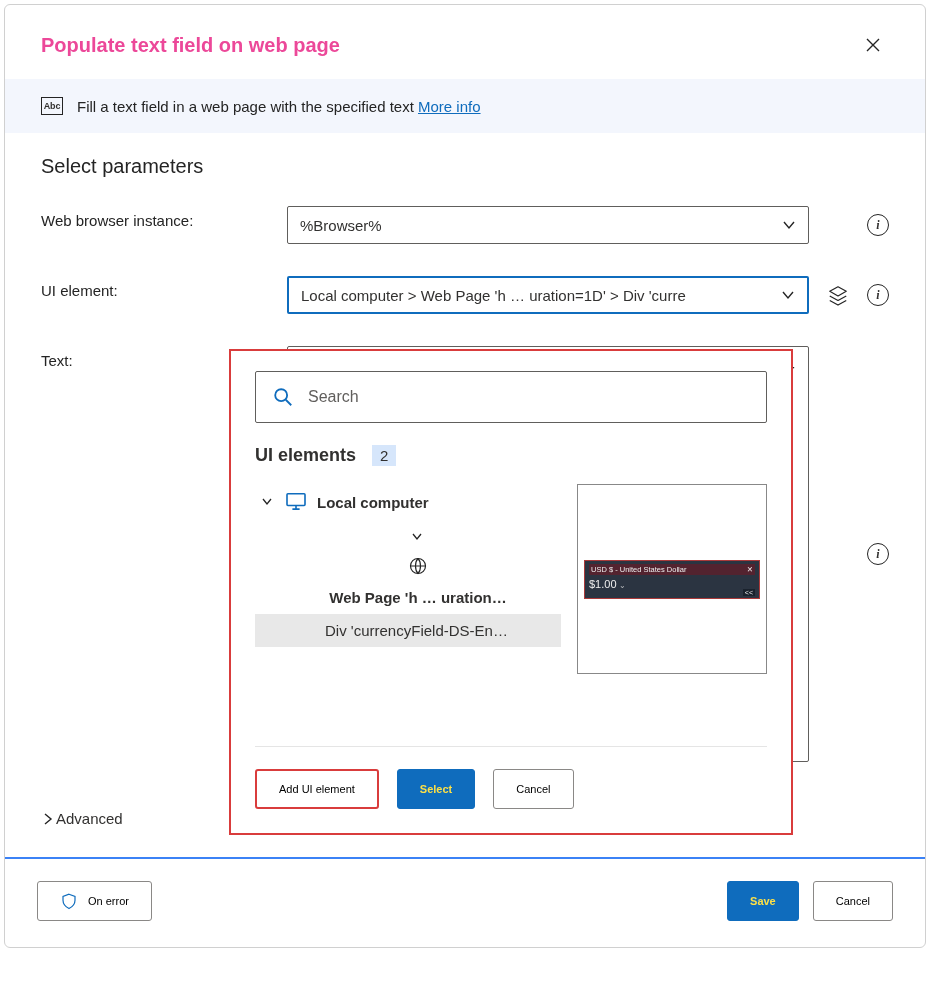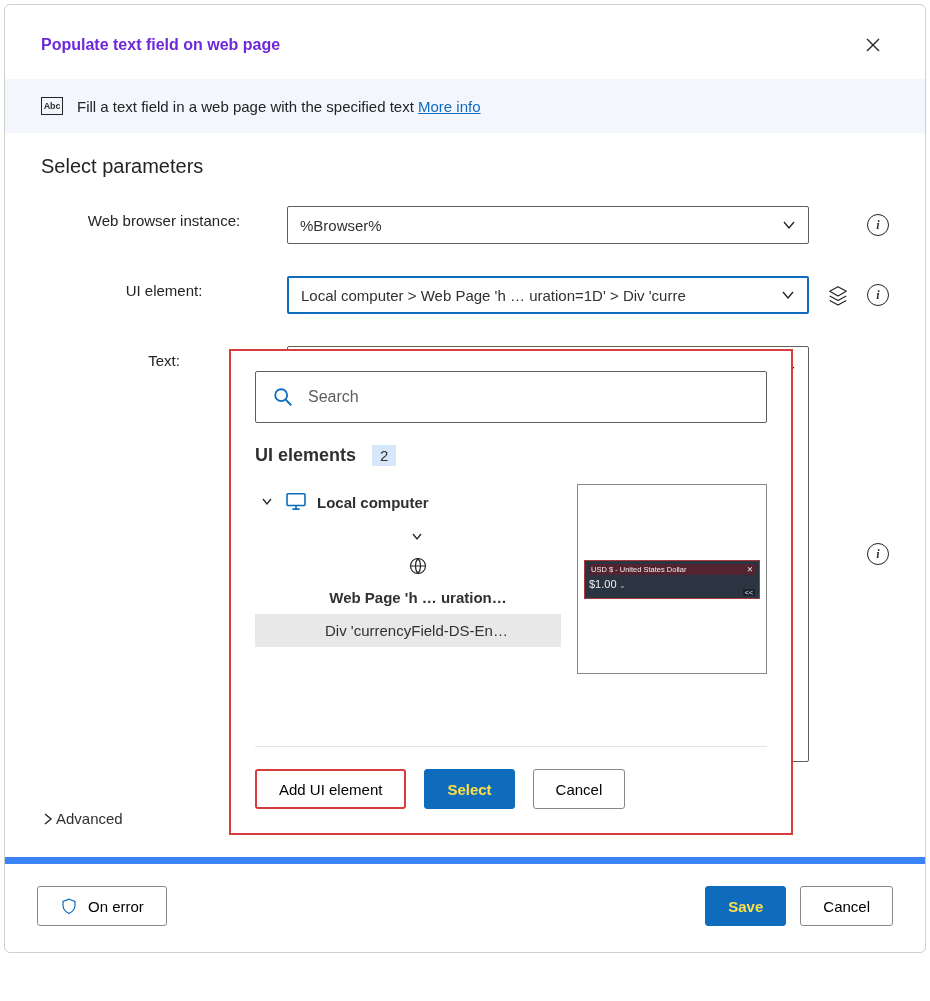--- a/index.html
+++ b/index.html
@@ -16,21 +16,21 @@
       border-radius: 6px;
       background: #fff;
       position: relative;
     }
     .hdr {
       display: flex;
       align-items: center;
       justify-content: space-between;
       padding: 24px 36px 18px;
     }
-    .hdr h1 { font-size: 16px; font-weight: 600; color: #6d28d9; }
+    .hdr h1 { font-size: 20px; font-weight: 600; color: #ec4899; }
     .close-x { width: 32px; height: 32px; display: flex; align-items: center; justify-content: center; cursor: pointer; }
     .close-x svg { width: 16px; height: 16px; }
 
     .info-bar {
       display: flex;
       align-items: center;
       gap: 14px;
       padding: 18px 36px;
       background: #f3f6fd;
     }
@@ -40,21 +40,21 @@
       display: flex; align-items: center; justify-content: center;
       font-size: 9px; font-weight: 700; letter-spacing: -0.2px;
     }
     .info-bar .txt { font-size: 15px; color: #242424; }
     .more { color: #0f6cbd; text-decoration: underline; cursor: pointer; }
 
     .params { padding: 22px 36px 0; }
     .params h2 { font-size: 20px; font-weight: 400; color: #242424; margin-bottom: 28px; }
 
     .row { display: flex; align-items: flex-start; margin-bottom: 32px; }
-    .lbl { width: 246px; font-size: 15px; color: #242424; padding-top: 6px; text-align: center; }
+    .lbl { width: 246px; font-size: 15px; color: #242424; padding-top: 6px; }
     .ctrl { flex: 1; display: flex; align-items: center; gap: 18px; }
 
     .select {
       flex: 1;
       height: 38px;
       border: 1px solid #605e5c;
       border-radius: 2px;
       display: flex; align-items: center;
       padding: 0 12px;
       background: #fff;
@@ -82,26 +82,26 @@
       font-family:"Segoe UI","Consolas",monospace;
     }
 
     .advanced-row { display:flex; align-items:center; gap:1px; padding:16px 36px 30px; font-size:15px; }
     .advanced-row svg { width:14px; height:14px; }
 
     .footer {
       display:flex;
       justify-content:space-between;
       align-items:flex-end;
-      border-top:7px solid #3b82f6;
+      border-top:2px solid #3b82f6;
       padding:22px 32px 26px;
     }
     .btn {
       height:40px; padding:0 22px; display:flex; align-items:center; gap:10px;
-      border:1px solid #8a8886; border-radius:3px; background:#fff; font-size:15px; cursor:pointer;
+      border:1px solid #8a8886; border-radius:3px; background:#fff; font-size:11px; cursor:pointer;
     }
     .btn.primary { background:#0f6cbd; border-color:#0f6cbd; color:#fde047; font-weight:600; }
     .footer-right { display:flex; gap:14px; }
 
     
     .popup {
       position:absolute;
       left:224px; top:344px;
       width:564px;
       background:#fff;

